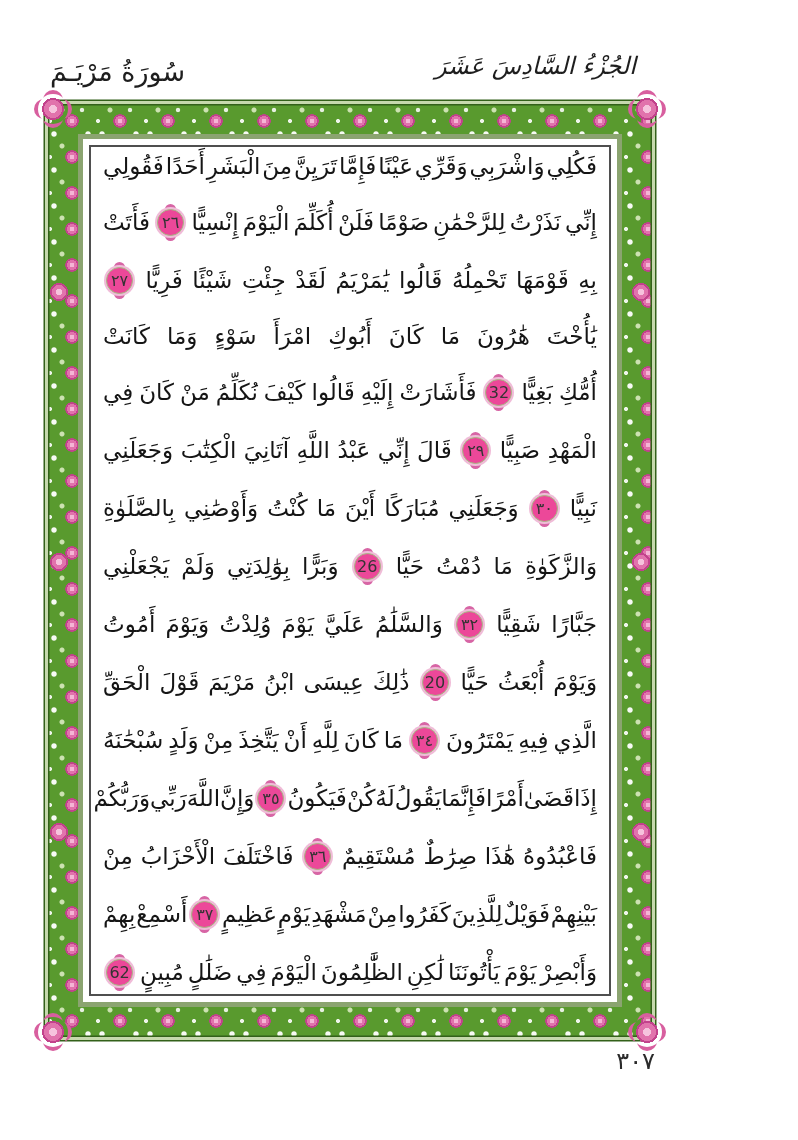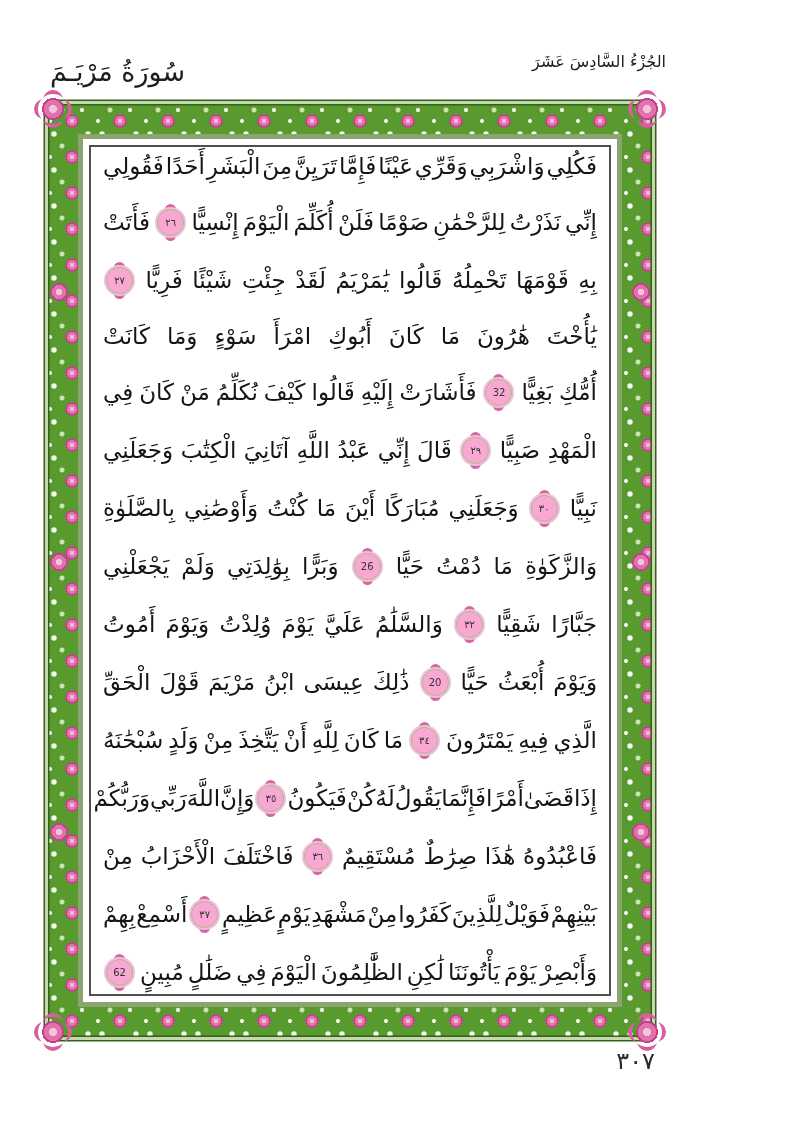--- a/index.html
+++ b/index.html
@@ -6,22 +6,22 @@
   body{
     width:798px;height:1140px;background:#ffffff;position:relative;overflow:hidden;
     font-family:"DejaVu Sans",sans-serif;
   }
   
   .surah-title{
     position:absolute;top:56px;left:50px;font-size:27px;color:#1e1e1e;
     direction:rtl;white-space:nowrap;
   }
   .juz-title{
-    position:absolute;top:52px;right:132px;font-size:16px;color:#1e1e1e;
-    direction:rtl;white-space:nowrap;
+    position:absolute;top:52px;right:162px;font-size:24px;color:#1e1e1e;
+    direction:rtl;white-space:nowrap;font-style:italic;
   }
   
   .frame{position:absolute;left:45px;top:101px;width:610px;height:939px;}
   .ornament{
     position:absolute;inset:0;border-radius:14px;
     background-color:#599a2e;
     background-image:
       radial-gradient(circle at 24px 17px, #f5b5d6 0 2.5px, #e173ac 2.5px 5px, #c2428c 5px 6.5px, transparent 7px),
       radial-gradient(circle at 6px 30px, rgba(255,255,255,.95) 0 2.2px, transparent 3.2px),
       radial-gradient(circle at 40px 30px, rgba(255,255,255,.95) 0 2.2px, transparent 3.2px),
@@ -40,23 +40,23 @@
     direction:rtl;
   }
   .qline{
     display:flex;justify-content:space-between;align-items:center;
     font-size:23px;line-height:1;color:#151515;white-space:nowrap;
   }
   .word{display:inline-block;}
   .ayah-m{
     display:inline-flex;align-items:center;justify-content:center;
     min-width:25px;height:25px;border-radius:50%;
-    background:#f9a8d4;border:1px solid #a3bc82;
+    background:#ec4899;border:1px solid #a3bc82;
     box-shadow:0 0 0 2px #f0bcd8, 0 -13px 0 -8px #d765a5, 0 13px 0 -8px #d765a5;
-    font-size:10px;color:#333333;margin:0 3px;flex:0 0 auto;
+    font-size:16px;color:#333333;margin:0 3px;flex:0 0 auto;
   }
   .cflower{
     position:absolute;width:30px;height:30px;border-radius:50%;
     background:radial-gradient(circle, #f6c3dd 0 4px, #e173ac 4px 9px, #c2428c 9px 11px, transparent 11px);
     box-shadow:0 -9px 0 -5px #d85f9f, 0 9px 0 -5px #d85f9f, -9px 0 0 -5px #d85f9f, 9px 0 0 -5px #d85f9f;
   }
   .tl{top:-7px;left:-7px}.tr{top:-7px;right:-7px}.bl{bottom:-7px;left:-7px}.br{bottom:-7px;right:-7px}
   
   .eflower{position:absolute;width:22px;height:22px;border-radius:50%;
     background:radial-gradient(circle, #f6c3dd 0 3px, #e173ac 3px 7px, #c2428c 7px 9px, transparent 9px);}

